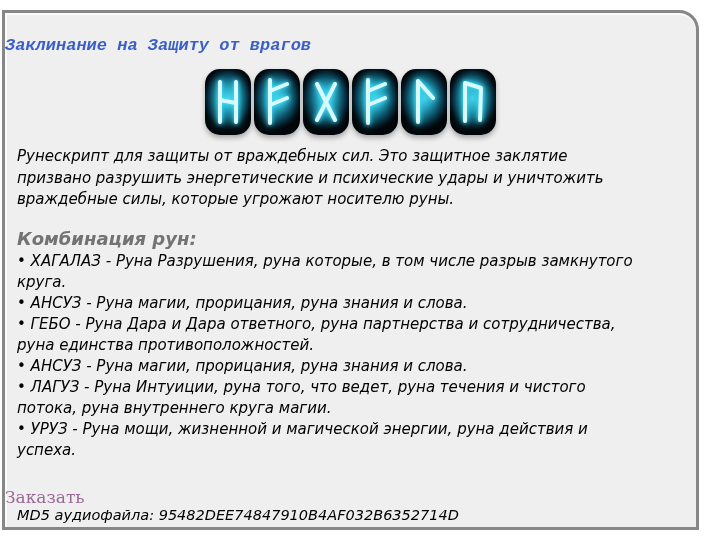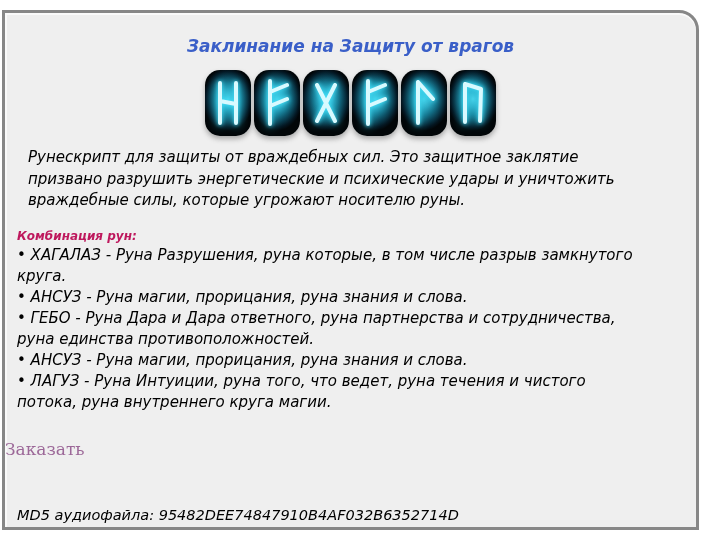--- a/index.html
+++ b/index.html
@@ -15,25 +15,25 @@
     width: 697px; height: 520px;
     background: #efefef;
     border: 3px solid #878787;
     border-top-right-radius: 20px;
     box-shadow: inset 2px 0 0 #fafafa, inset 0 2px 0 #fafafa;
     font-style: italic;
     color: #000000;
   }
   .page-title {
     margin-top: 23px;
-    text-align: center;
     font-size: 17px;
     font-weight: bold;
     font-style: italic;
     color: #3a5fc8;
+    font-family: Liberation Mono, monospace;
   }
   .runes-row {
     margin-top: 14px;
     display: flex;
     justify-content: center;
     gap: 3px;
   }
   .rune-tile {
     width: 46px; height: 66px;
     border-radius: 15px;
@@ -46,31 +46,31 @@
     filter: drop-shadow(0 0 2px #4be2fa) drop-shadow(0 0 5px rgba(47,212,239,0.9));
   }
   .glyph {
     fill: none;
     stroke: #d8faff;
     stroke-width: 4;
     stroke-linecap: round;
     stroke-linejoin: round;
   }
   .intro {
-    margin: 11px 0 0 23px;
+    margin: 11px 0 0 12px;
     max-width: 625px;
     font-size: 15px;
     line-height: 21.5px;
   }
   .combo-heading {
     margin: 17px 0 0 12px;
-    font-size: 12px;
+    font-size: 18px;
     font-weight: bold;
     font-style: italic;
-    color: #be185d;
+    color: #737373;
   }
   .rune-list {
     margin: 2px 0 0 12px;
     max-width: 632px;
     font-size: 15px;
     line-height: 21px;
   }
   .order-row {
     margin-top: 26px;
     text-align: left;
@@ -134,20 +134,21 @@
   <p class="intro">Рунескрипт для защиты от враждебных сил. Это защитное заклятие призвано разрушить энергетические и психические удары и уничтожить враждебные силы, которые угрожают носителю руны.</p>
 
   <h2 class="combo-heading">Комбинация рун:</h2>
 
   <div class="rune-list">
     <div>• ХАГАЛАЗ - Руна Разрушения, руна которые, в том числе разрыв замкнутого круга.</div>
     <div>• АНСУЗ - Руна магии, прорицания, руна знания и слова.</div>
     <div>• ГЕБО - Руна Дара и Дара ответного, руна партнерства и сотрудничества, руна единства противоположностей.</div>
     <div>• АНСУЗ - Руна магии, прорицания, руна знания и слова.</div>
     <div>• ЛАГУЗ - Руна Интуиции, руна того, что ведет, руна течения и чистого потока, руна внутреннего круга магии.</div>
+    <div>• УРУЗ - Руна мощи, жизненной и магической энергии, руна действия и успеха.</div>
   </div>
 
   <div class="order-row">
     <a class="order-link" href="#">Заказать</a>
   </div>
 
   <div class="md5-line">MD5 аудиофайла: 95482DEE74847910B4AF032B6352714D</div>
 
 </div>
 

